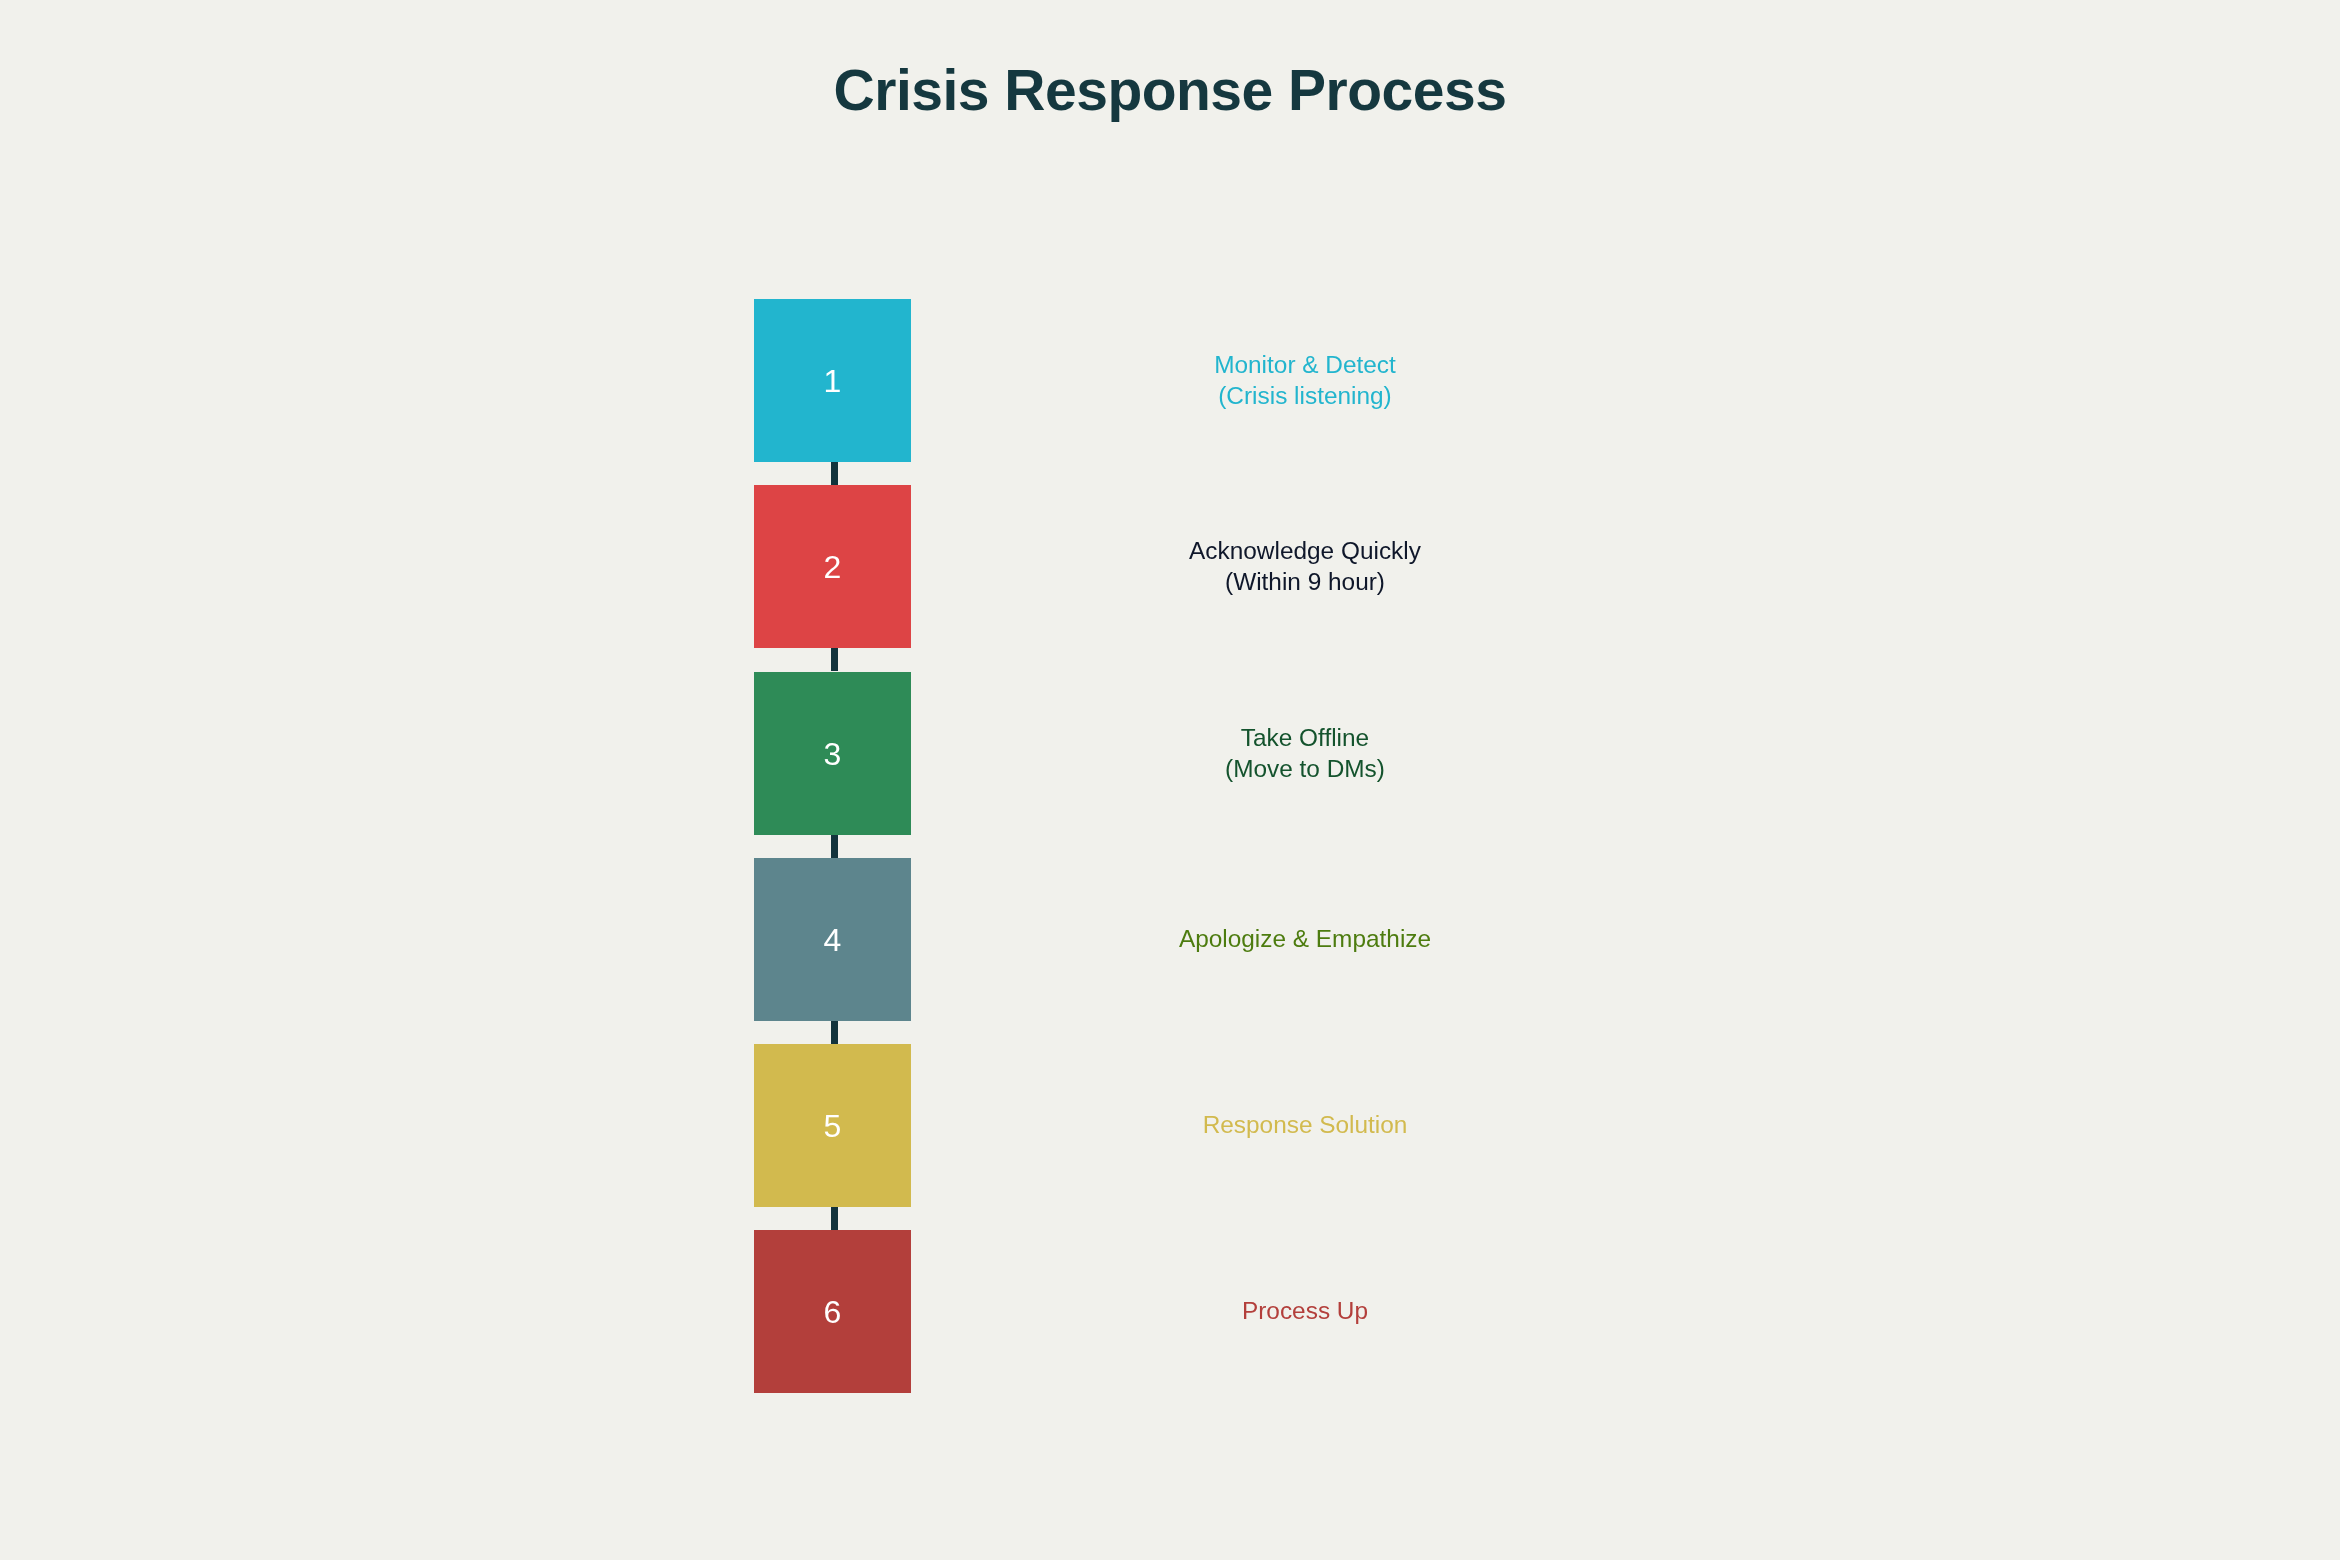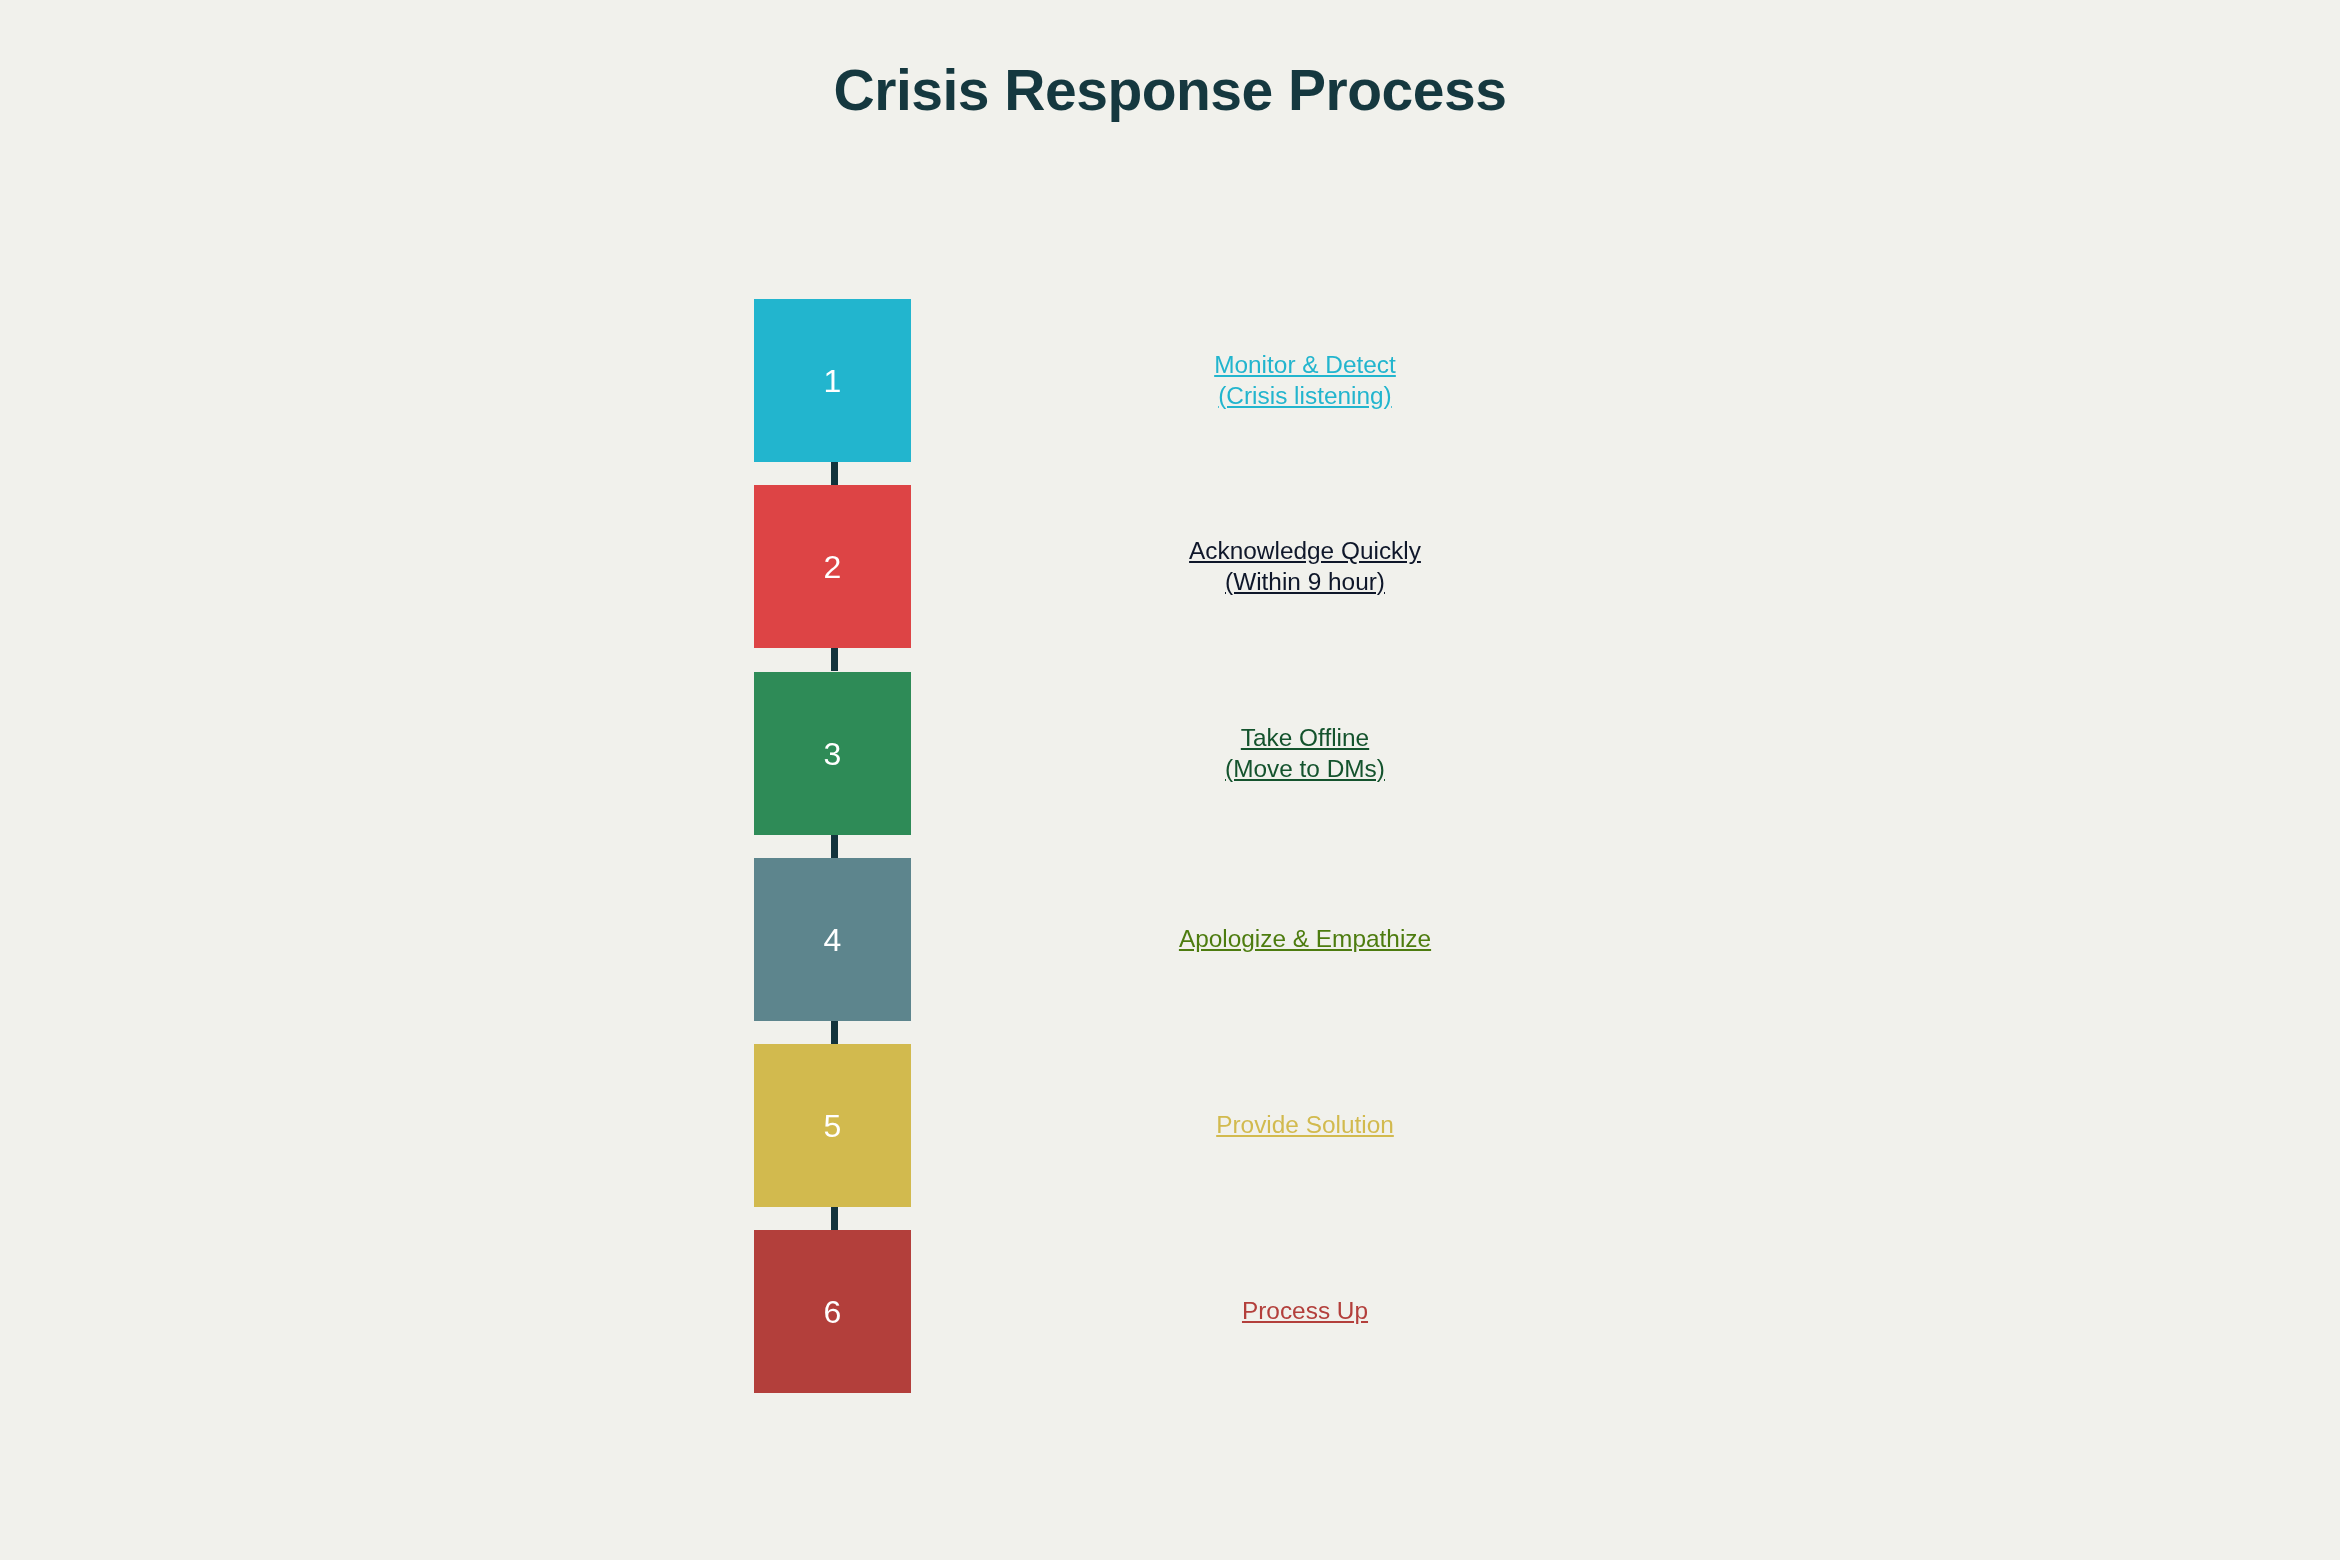--- a/index.html
+++ b/index.html
@@ -71,21 +71,20 @@
   .step-label {
     position: absolute;
     left: 1061px;
     top: 0;
     width: 488px;
     height: 163px;
     display: flex;
     flex-direction: column;
     justify-content: center;
     text-align: center;
-    text-decoration: underline;
   }
 
   .step-label .label-line {
     font-size: 24.4px;
     line-height: 1.26;
     white-space: nowrap;
   }
 </style>
 </head>
 <body>
@@ -131,21 +130,21 @@
       <div class="step-label" style="color: #4d7c0f;">
         <div class="label-line">Apologize &amp; Empathize</div>
       </div>
     </div>
     <div class="step-row" style="top: 745px;">
       <div class="connector" style="top: 163px; height: 23.4px; background: rgb(18, 51, 60);"></div>
       <div class="step-block" style="background: rgb(210, 186, 78);">
         <span class="step-number" style="color: rgb(255, 255, 255);">5</span>
       </div>
       <div class="step-label" style="color: rgb(210, 186, 78);">
-        <div class="label-line">Provide Solution</div>
+        <div class="label-line">Response Solution</div>
       </div>
     </div>
     <div class="step-row" style="top: 931px;">
       <div class="step-block" style="background: rgb(179, 63, 59);">
         <span class="step-number" style="color: rgb(255, 255, 255);">6</span>
       </div>
       <div class="step-label" style="color: rgb(179, 63, 59);">
         <div class="label-line">Process Up</div>
       </div>
     </div>

